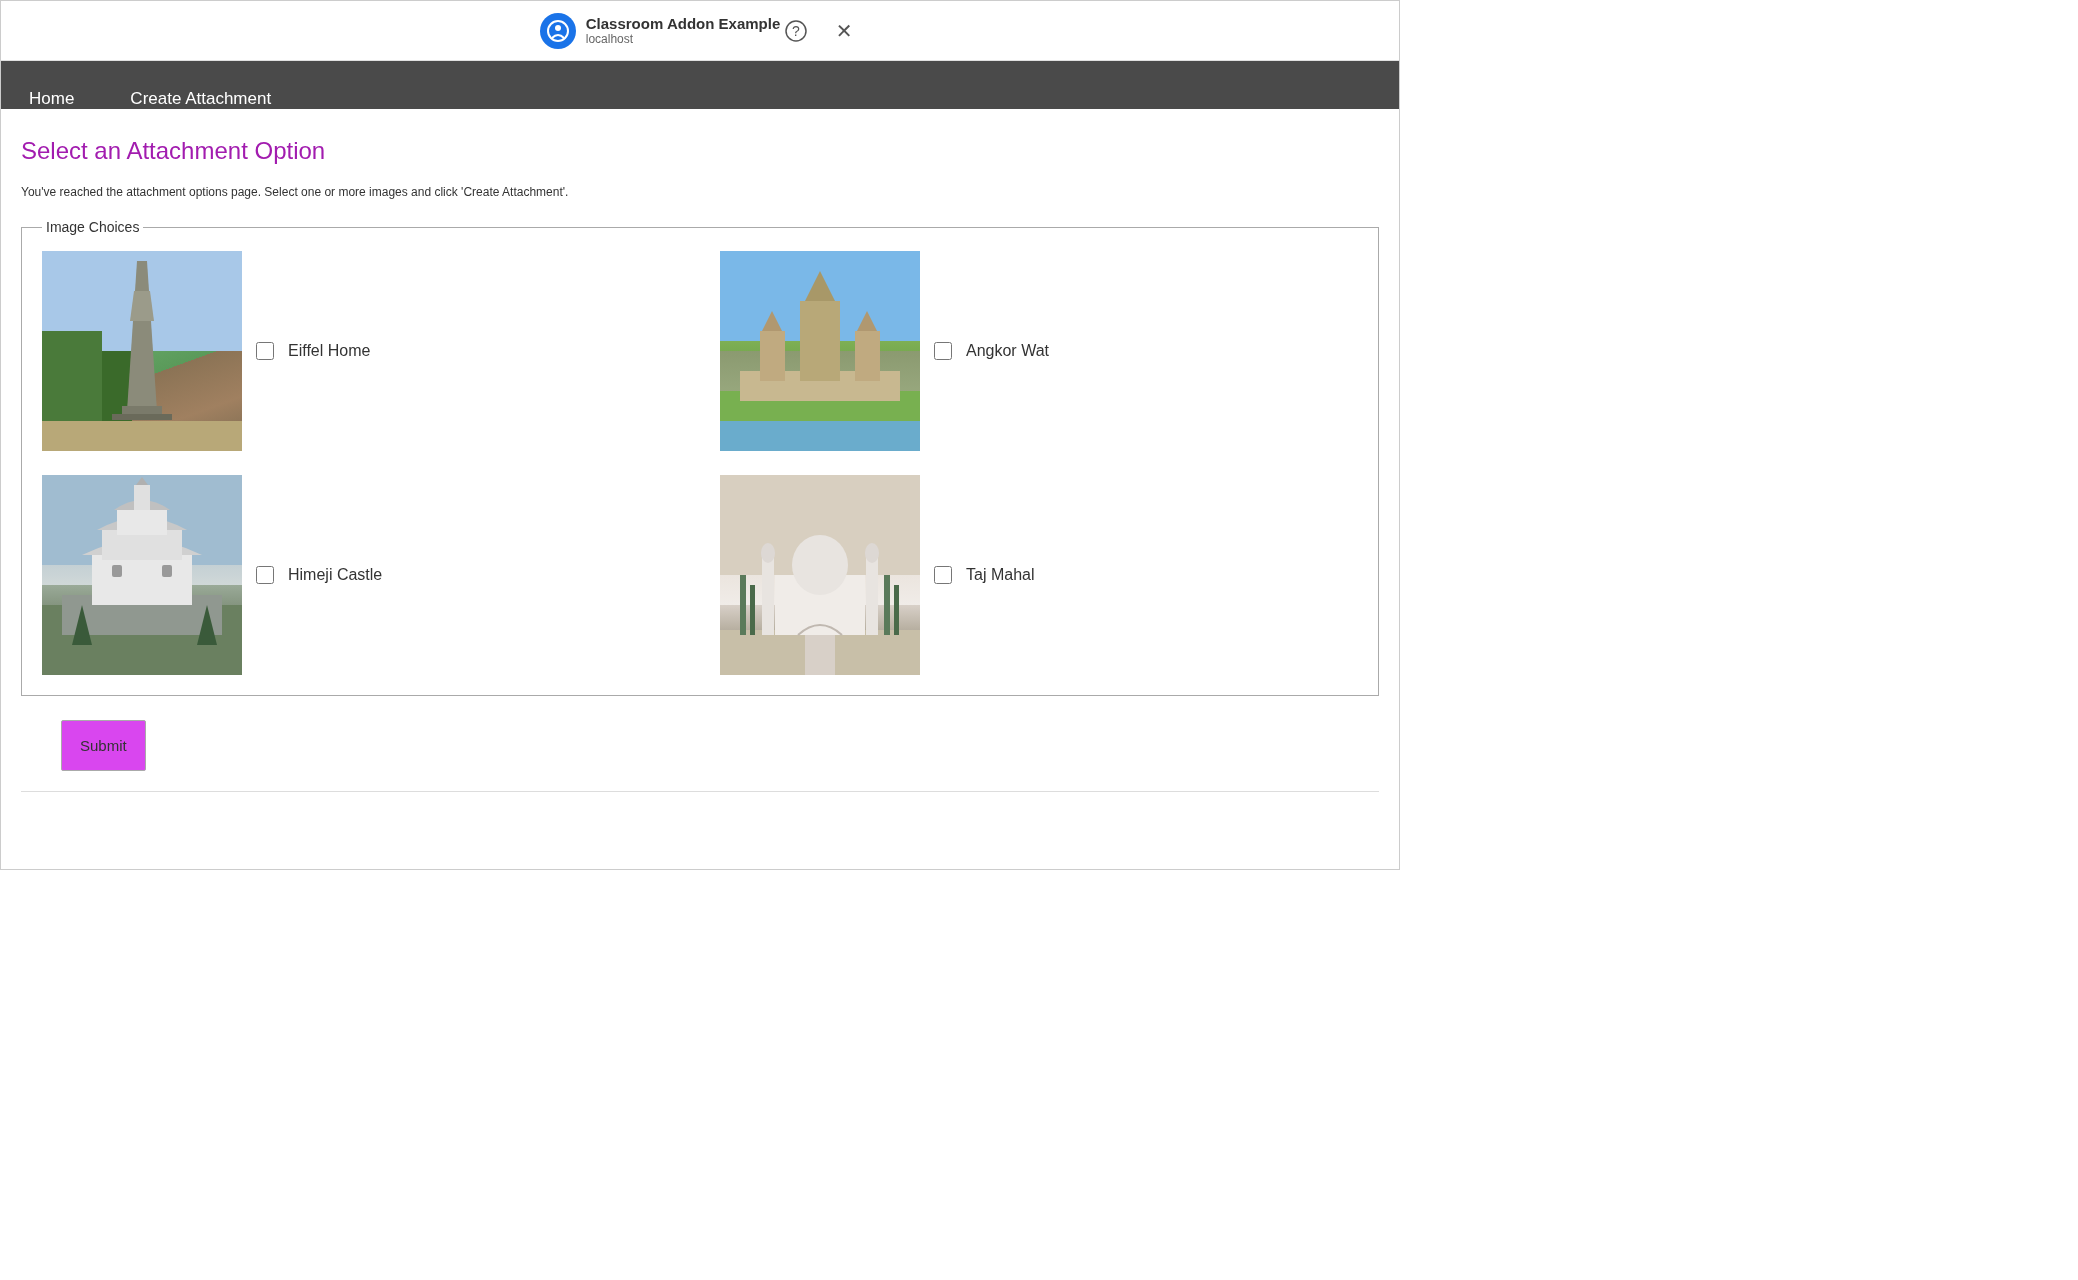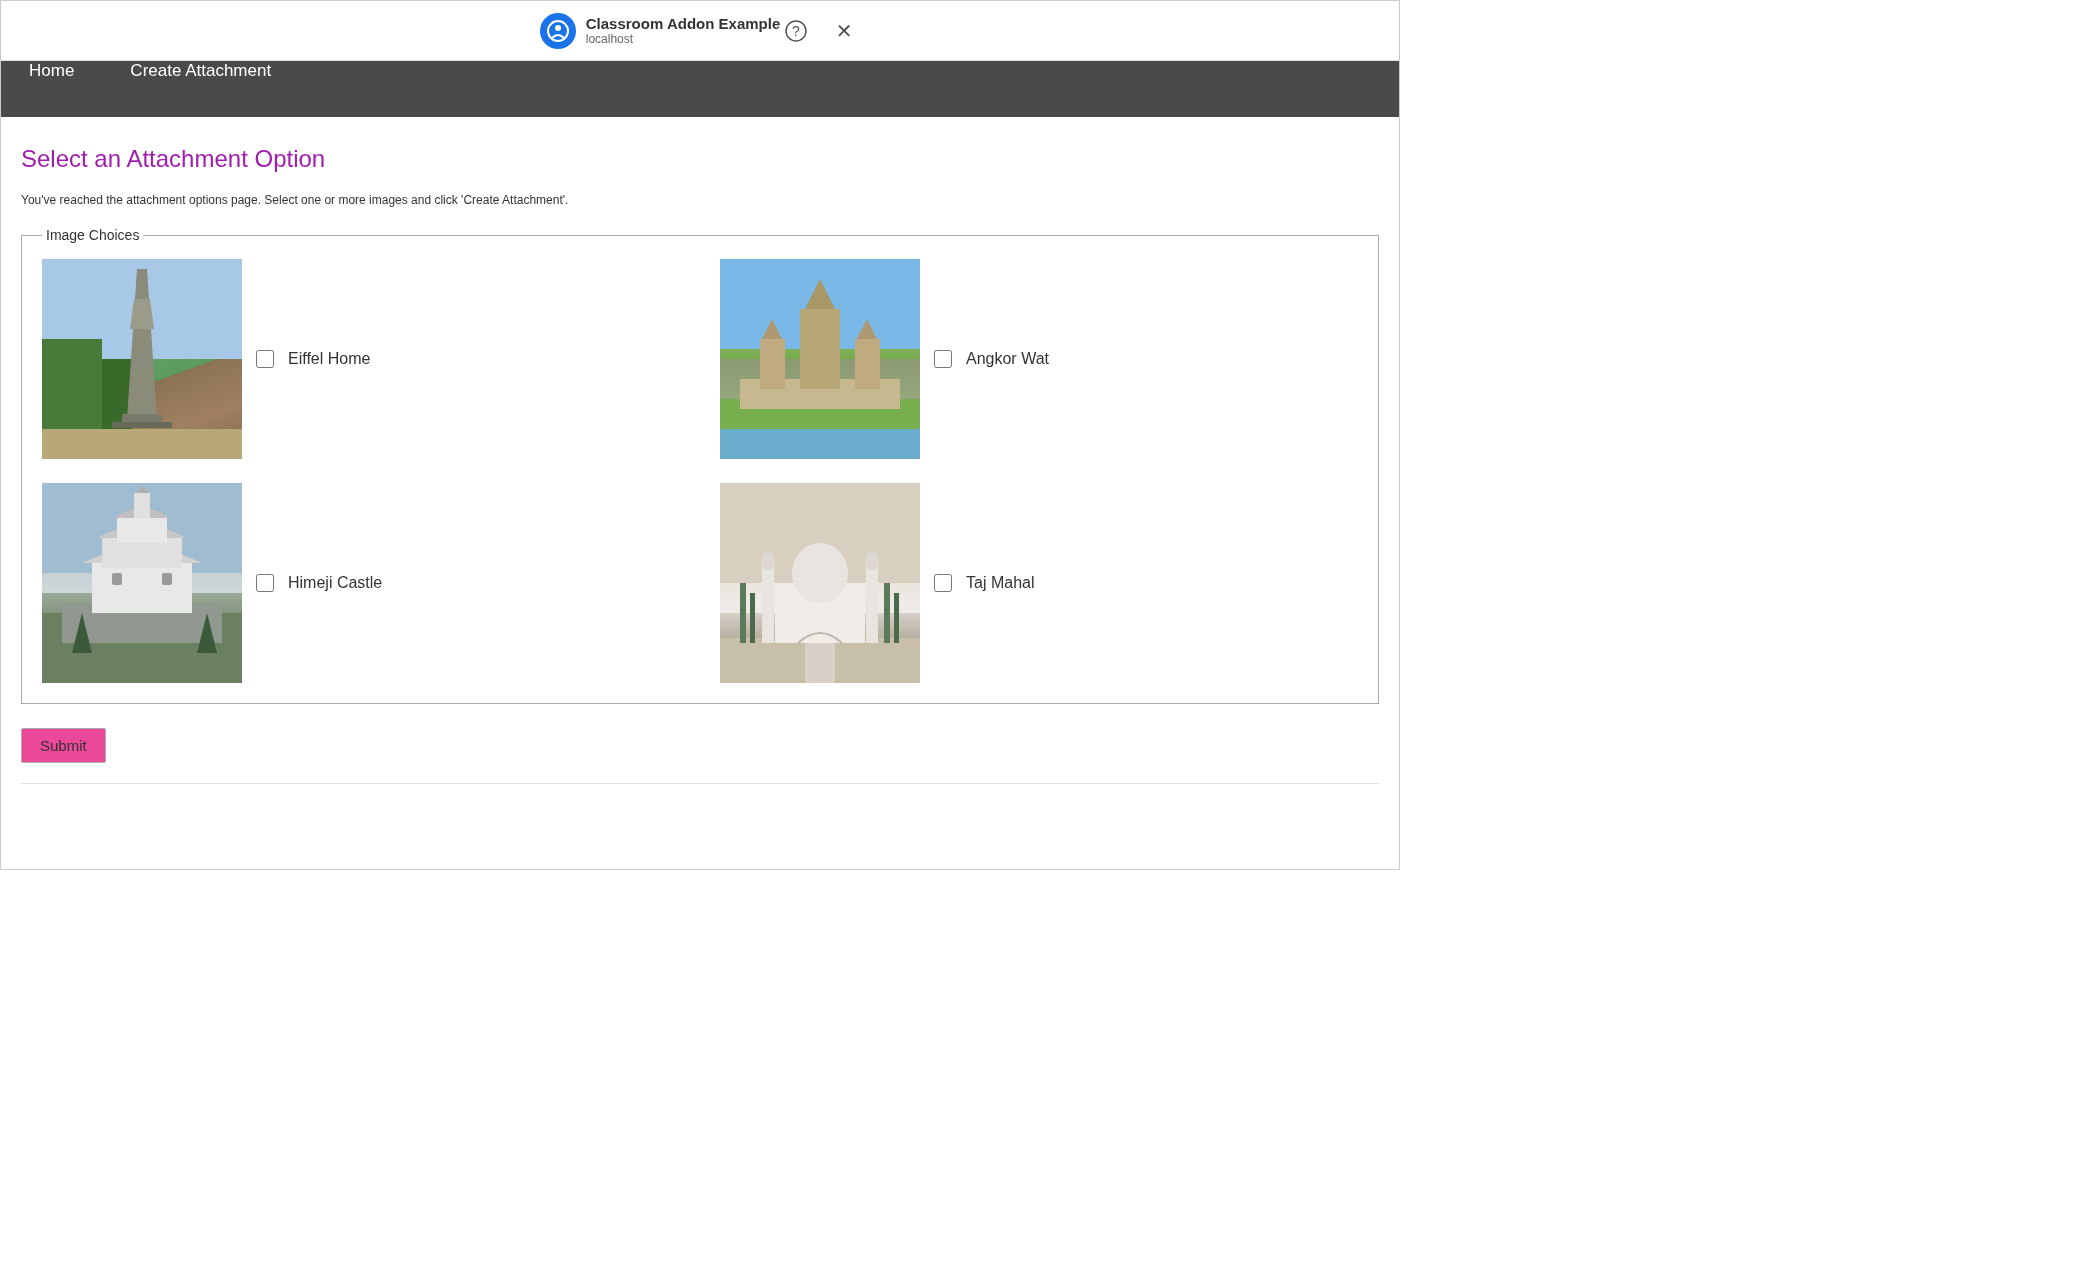--- a/index.html
+++ b/index.html
@@ -65,23 +65,23 @@
       display: flex;
       align-items: center;
       justify-content: center;
       width: 32px;
       height: 32px;
     }
 
     
     .nav-bar {
       display: flex;
-      align-items: flex-start;
+      align-items: flex-end;
       background: #4a4a4a;
-      height: 56px;
+      height: 48px;
     }
     .nav-item {
       display: flex;
       align-items: center;
       padding: 0 28px;
       color: white;
       font-size: 17px;
       cursor: pointer;
       text-decoration: none;
     }
@@ -173,26 +173,27 @@
     .choice-checkbox {
       width: 18px;
       height: 18px;
       cursor: pointer;
       flex-shrink: 0;
     }
 
     
     .submit-btn {
       border: 1px solid #aaa;
-      background: #ec4899;
-      padding: 8px 18px;
+      background: #d946ef;
+      padding: 16px 18px;
       font-size: 15px;
       cursor: pointer;
       border-radius: 2px;
       color: #333;
+      margin-left: 40px;
     }
 
     .footer-divider {
       border: none;
       border-top: 1px solid #ddd;
       margin-top: 20px;
     }
 
     
     .landmark-img {

